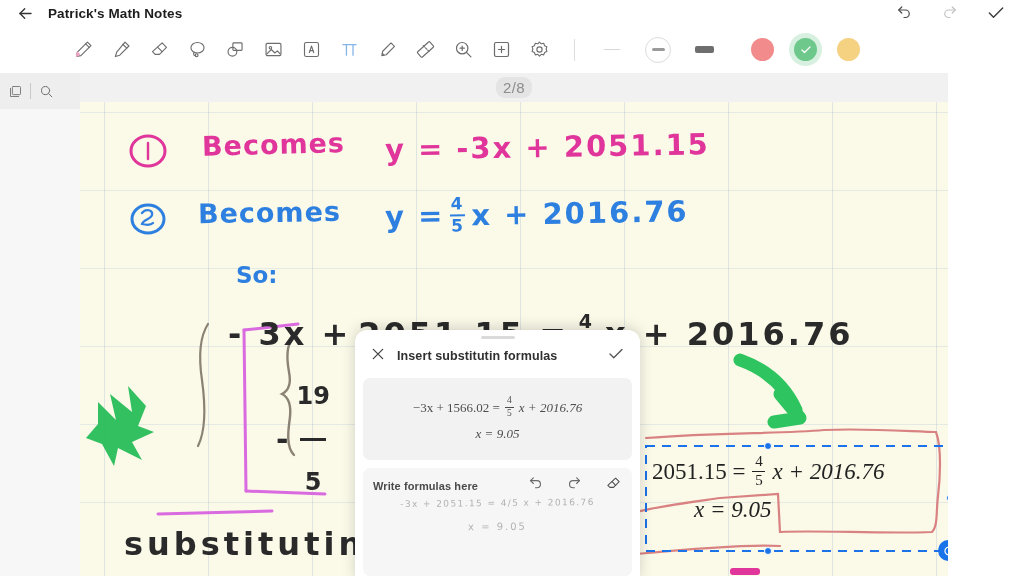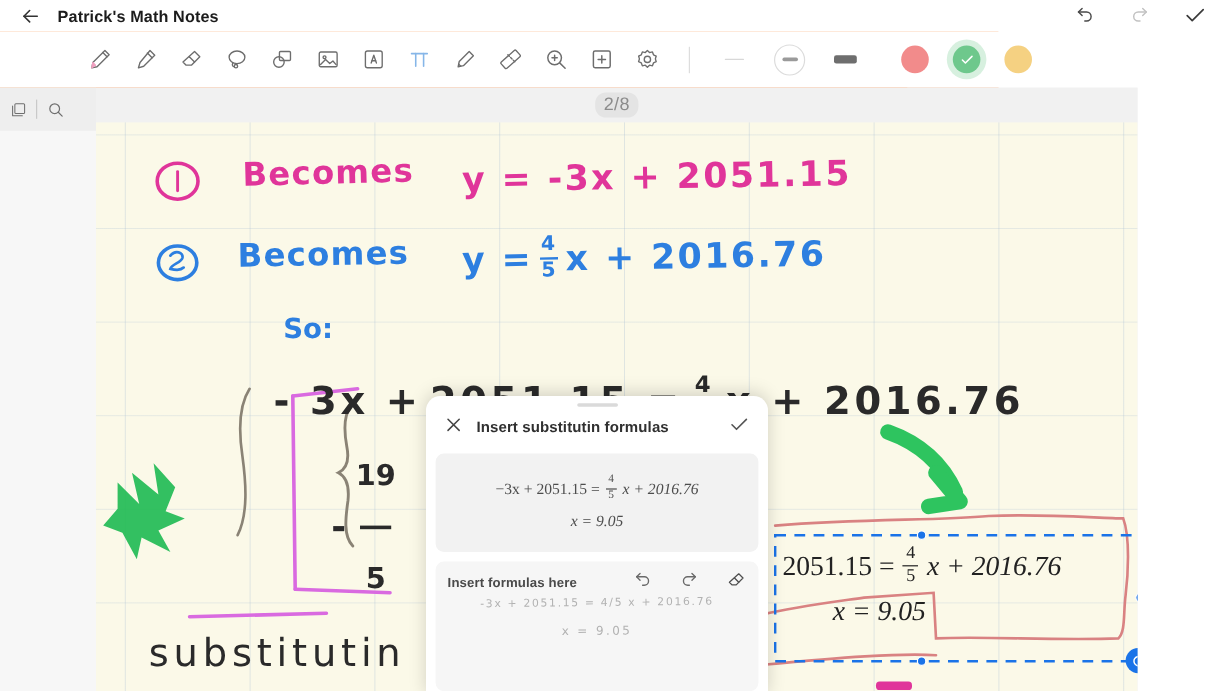--- a/index.html
+++ b/index.html
@@ -2,21 +2,21 @@
 <html><head>
 <meta charset="utf-8">
 <style>
   * { box-sizing: border-box; margin: 0; padding: 0; }
   html, body {
     width: 1024px; height: 576px;
     overflow: hidden;
     font-family: "Liberation Sans", sans-serif;
     background: #ffffff;
   }
-  #app { position: relative; width: 832px; height: 576px; background: #f97316; }
+  #app { position: relative; width: 832px; height: 576px; background: #f0abfc; }
 
   
   .titlebar {
     position: absolute; left: 0; top: 0; width: 1024px; height: 26px;
     background: #ffffff;
     display: flex; align-items: center;
   }
   .back-arrow { margin-left: 14px; width: 22px; height: 22px; display:flex; align-items:center; justify-content:center; }
   .doc-title {
     margin-left: 12px; font-size: 13.5px; color: #1c1c1c; font-weight: 600;
@@ -401,21 +401,21 @@
 
       <div class="hw" style="left:196px; top:282px; font-size:30px; color:#2a2a2a; font-weight:600; display:flex; align-items:center; gap:6px;">
         <span>-</span>
         <span class="frac" style="font-size:24px;gap:28px;">
           <span>19</span>
           <span class="bar" style="width:26px; height:2.6px; background:#2a2a2a;"></span>
           <span>5</span>
         </span>
       </div>
 
-      <div class="hw" style="left:44px; top:423px; font-size:32px; color:#2a2a2a; font-weight:400; letter-spacing:4px;">substitutin</div>
+      <div class="hw" style="left:44px; top:423px; font-size:32px; color:#2a2a2a; font-weight:700; letter-spacing:4px;">substitutin</div>
 
       <div class="inserted-formula" style="left:572px; top:352px; width:292px;">
         <div style="display:flex; align-items:center; justify-content:flex-start; gap:5px; font-size:23px;">
           <span>2051.15 =</span>
           <span class="frac" style="font-size:15px;">
             <span>4</span>
             <span class="bar" style="width:13px; height:1.6px; background:#222;"></span>
             <span>5</span>
           </span>
           <span class="ital">x + 2016.76</span>
@@ -449,34 +449,34 @@
       <span class="dlg-title">Insert substitutin formulas</span>
       <span class="dlg-ok">
         <svg width="18" height="18" viewBox="0 0 24 24" fill="none" stroke="#555" stroke-width="1.8" stroke-linecap="round" stroke-linejoin="round">
             <path d="M20 6L9 17l-5-5"></path>
           </svg>
       </span>
     </div>
 
     <div class="preview">
       <div class="pv-line1">
-        <span>−3x + 2051.15 =</span>
+        <span>−3x + 1566.02 =</span>
         <span class="frac">
           <span>4</span>
           <span class="bar"></span>
           <span>5</span>
         </span>
         <span class="ital">x + 2016.76</span>
       </div>
       <div class="pv-line2">x = 9.05</div>
     </div>
 
     <div class="write-area">
       <div class="write-head">
-        <span class="write-ph">Insert formulas here</span>
+        <span class="write-ph">Write formulas here</span>
         <span class="write-tools">
           <span>
             <svg width="17" height="17" viewBox="0 0 24 24" fill="none" stroke="#6a6a6a" stroke-width="1.6" stroke-linecap="round" stroke-linejoin="round">
               <path d="M5 8h9a5 5 0 0 1 0 10h-2"></path>
                 <path d="M9 4L5 8l4 4"></path>
             </svg>
           </span>
           <span>
             <svg width="17" height="17" viewBox="0 0 24 24" fill="none" stroke="#6a6a6a" stroke-width="1.6" stroke-linecap="round" stroke-linejoin="round">
               <path d="M19 8h-9a5 5 0 0 0 0 10h2"></path>

